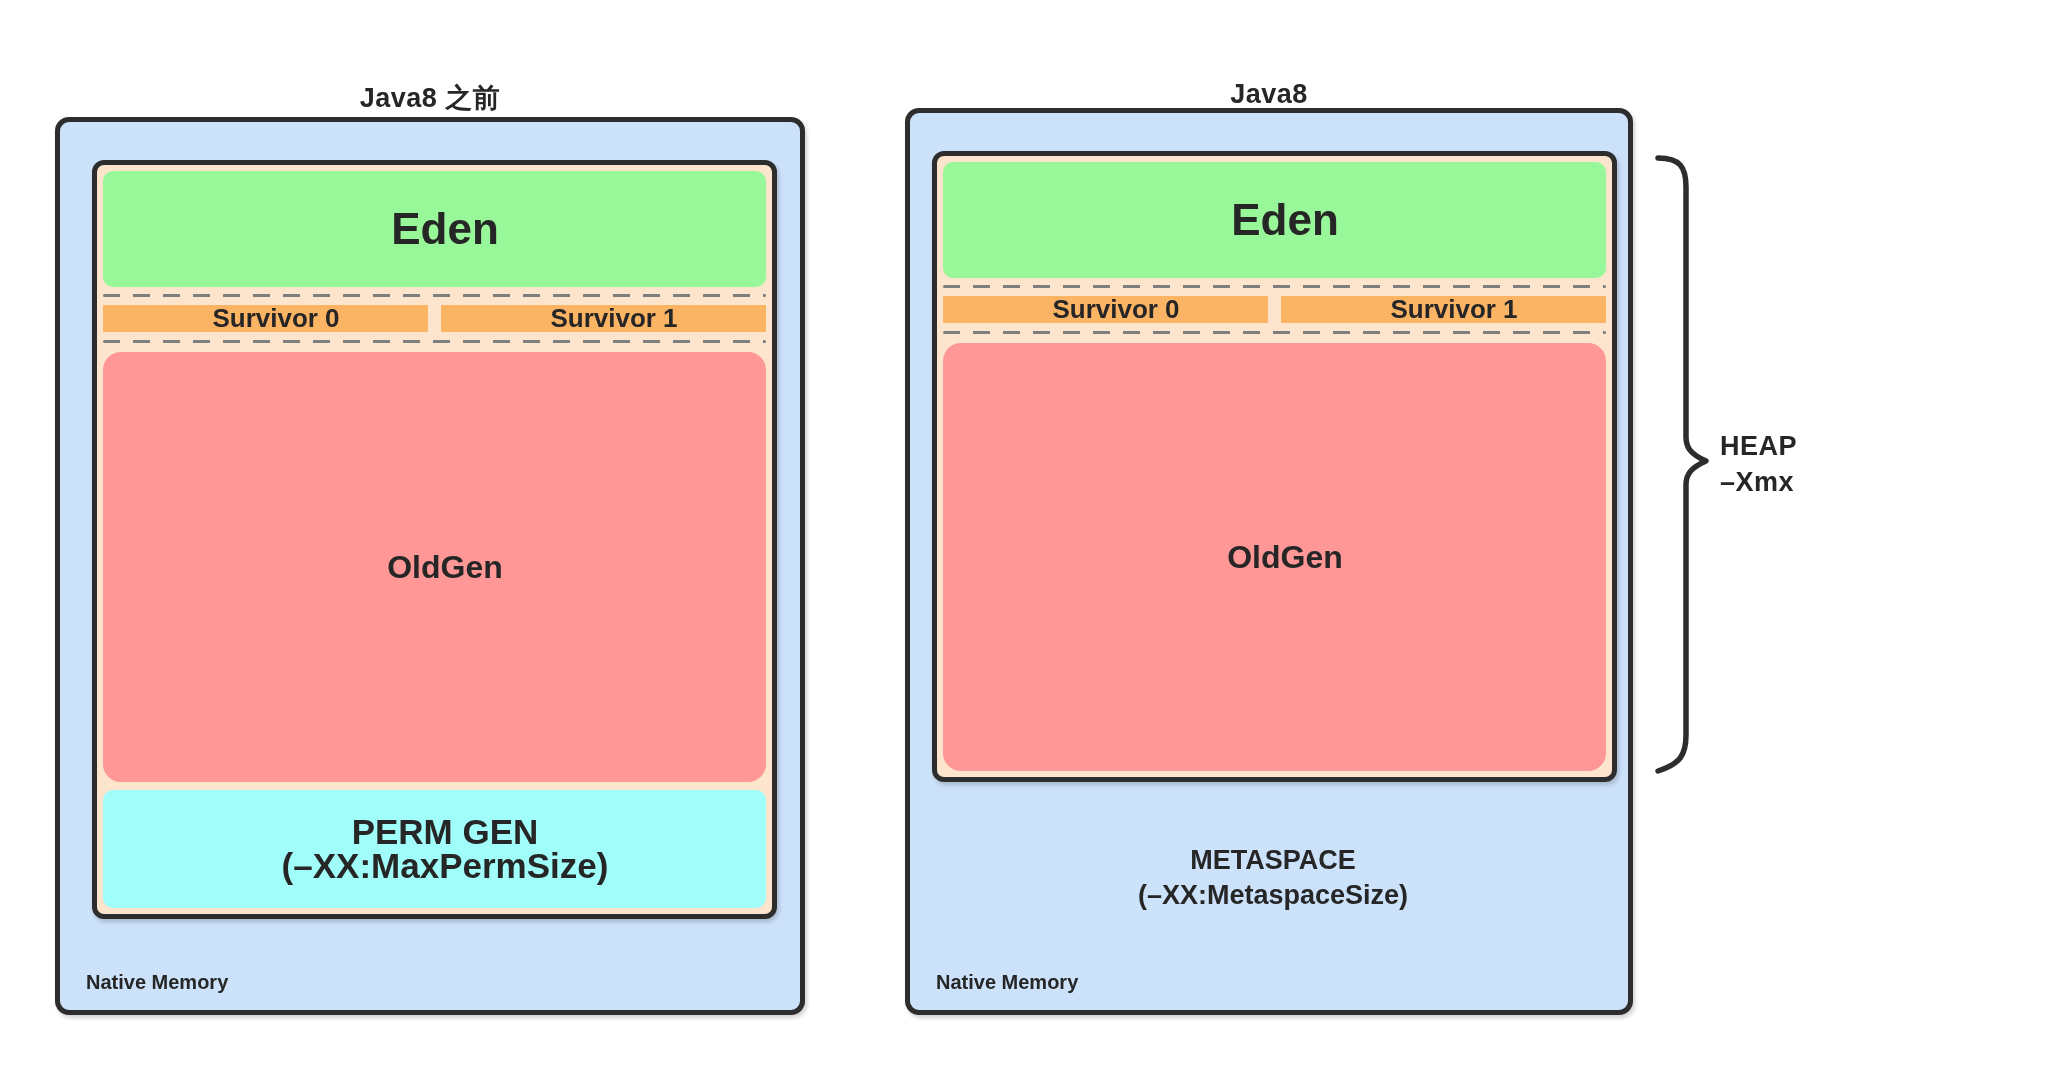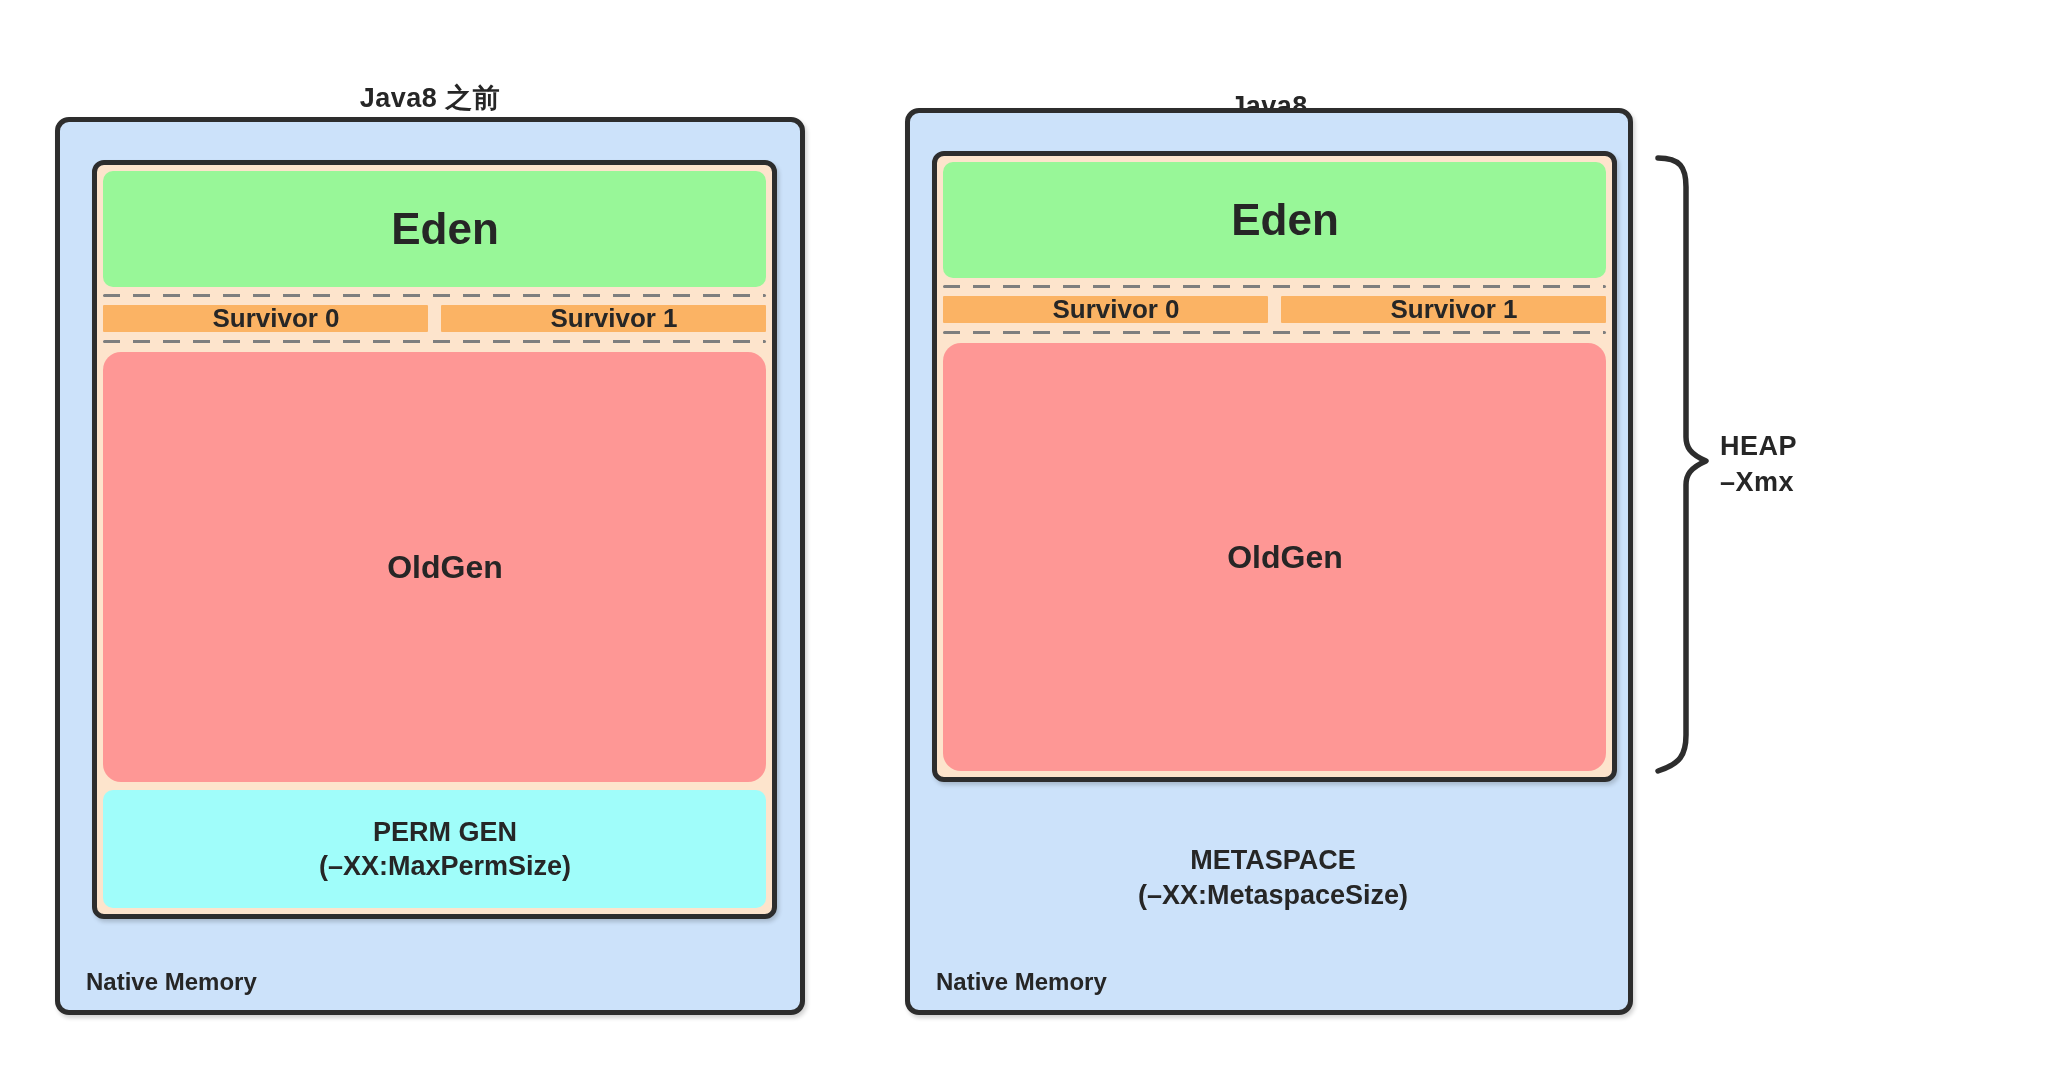--- a/index.html
+++ b/index.html
@@ -36,27 +36,27 @@
     box-shadow:2px 3px 4px rgba(0,0,0,0.18);
     box-sizing:border-box;
   }
   .region{
     position:absolute;display:flex;align-items:center;justify-content:center;
     text-align:center;box-sizing:border-box;padding-left:21px;
   }
   .region.eden{background:var(--eden-fill);border-radius:10px;font-size:44px;}
   .region.survivor{background:var(--survivor-fill);border-radius:1px;font-size:26px;text-align:center;}
   .region.oldgen{background:var(--oldgen-fill);border-radius:18px;font-size:32px;}
-  .region.permgen{background:var(--permgen-fill);border-radius:10px;font-size:27px;line-height:34px;flex-direction:column;}
+  .region.permgen{background:var(--permgen-fill);border-radius:10px;font-size:35px;line-height:34px;flex-direction:column;}
   .dashed-line{
     position:absolute;height:3px;border-radius:2px;
     background:repeating-linear-gradient(90deg,var(--dash-color) 0 17px,transparent 17px 30px);
   }
   .native-label{
-    position:absolute;left:26px;bottom:12px;font-size:24px;line-height:32px;
+    position:absolute;left:26px;bottom:12px;font-size:20px;line-height:32px;
   }
   .metaspace-label{
     position:absolute;left:4px;width:100%;text-align:center;
     font-size:27px;line-height:35px;
   }
   .heap-annotation{
     position:absolute;font-size:27px;line-height:36px;text-align:left;
     letter-spacing:0.5px;
     margin-left:8px;
   }
@@ -94,21 +94,21 @@
 
       <div class="region permgen" style="left:6px;top:625px;width:663px;height:118px;">
         <span>PERM GEN</span>
         <span>(–XX:MaxPermSize)</span>
       </div>
     </div>
 
     <div class="native-label">Native Memory</div>
   </div>
 
-  <div class="diagram-title" style="left:905px;top:90px;width:728px;">Java8</div>
+  <div class="diagram-title" style="left:905px;top:78px;width:728px;">Java8</div>
 
   <div class="outer-box" style="left:905px;top:108px;width:728px;height:907px;">
 
     <div class="heap-box" style="left:22px;top:38px;width:685px;height:631px;">
 
       <div class="region eden" style="left:6px;top:6px;width:663px;height:116px;">
         <span>Eden</span>
       </div>
 
       <div class="dashed-line" style="left:6px;top:129px;width:663px;"></div>

